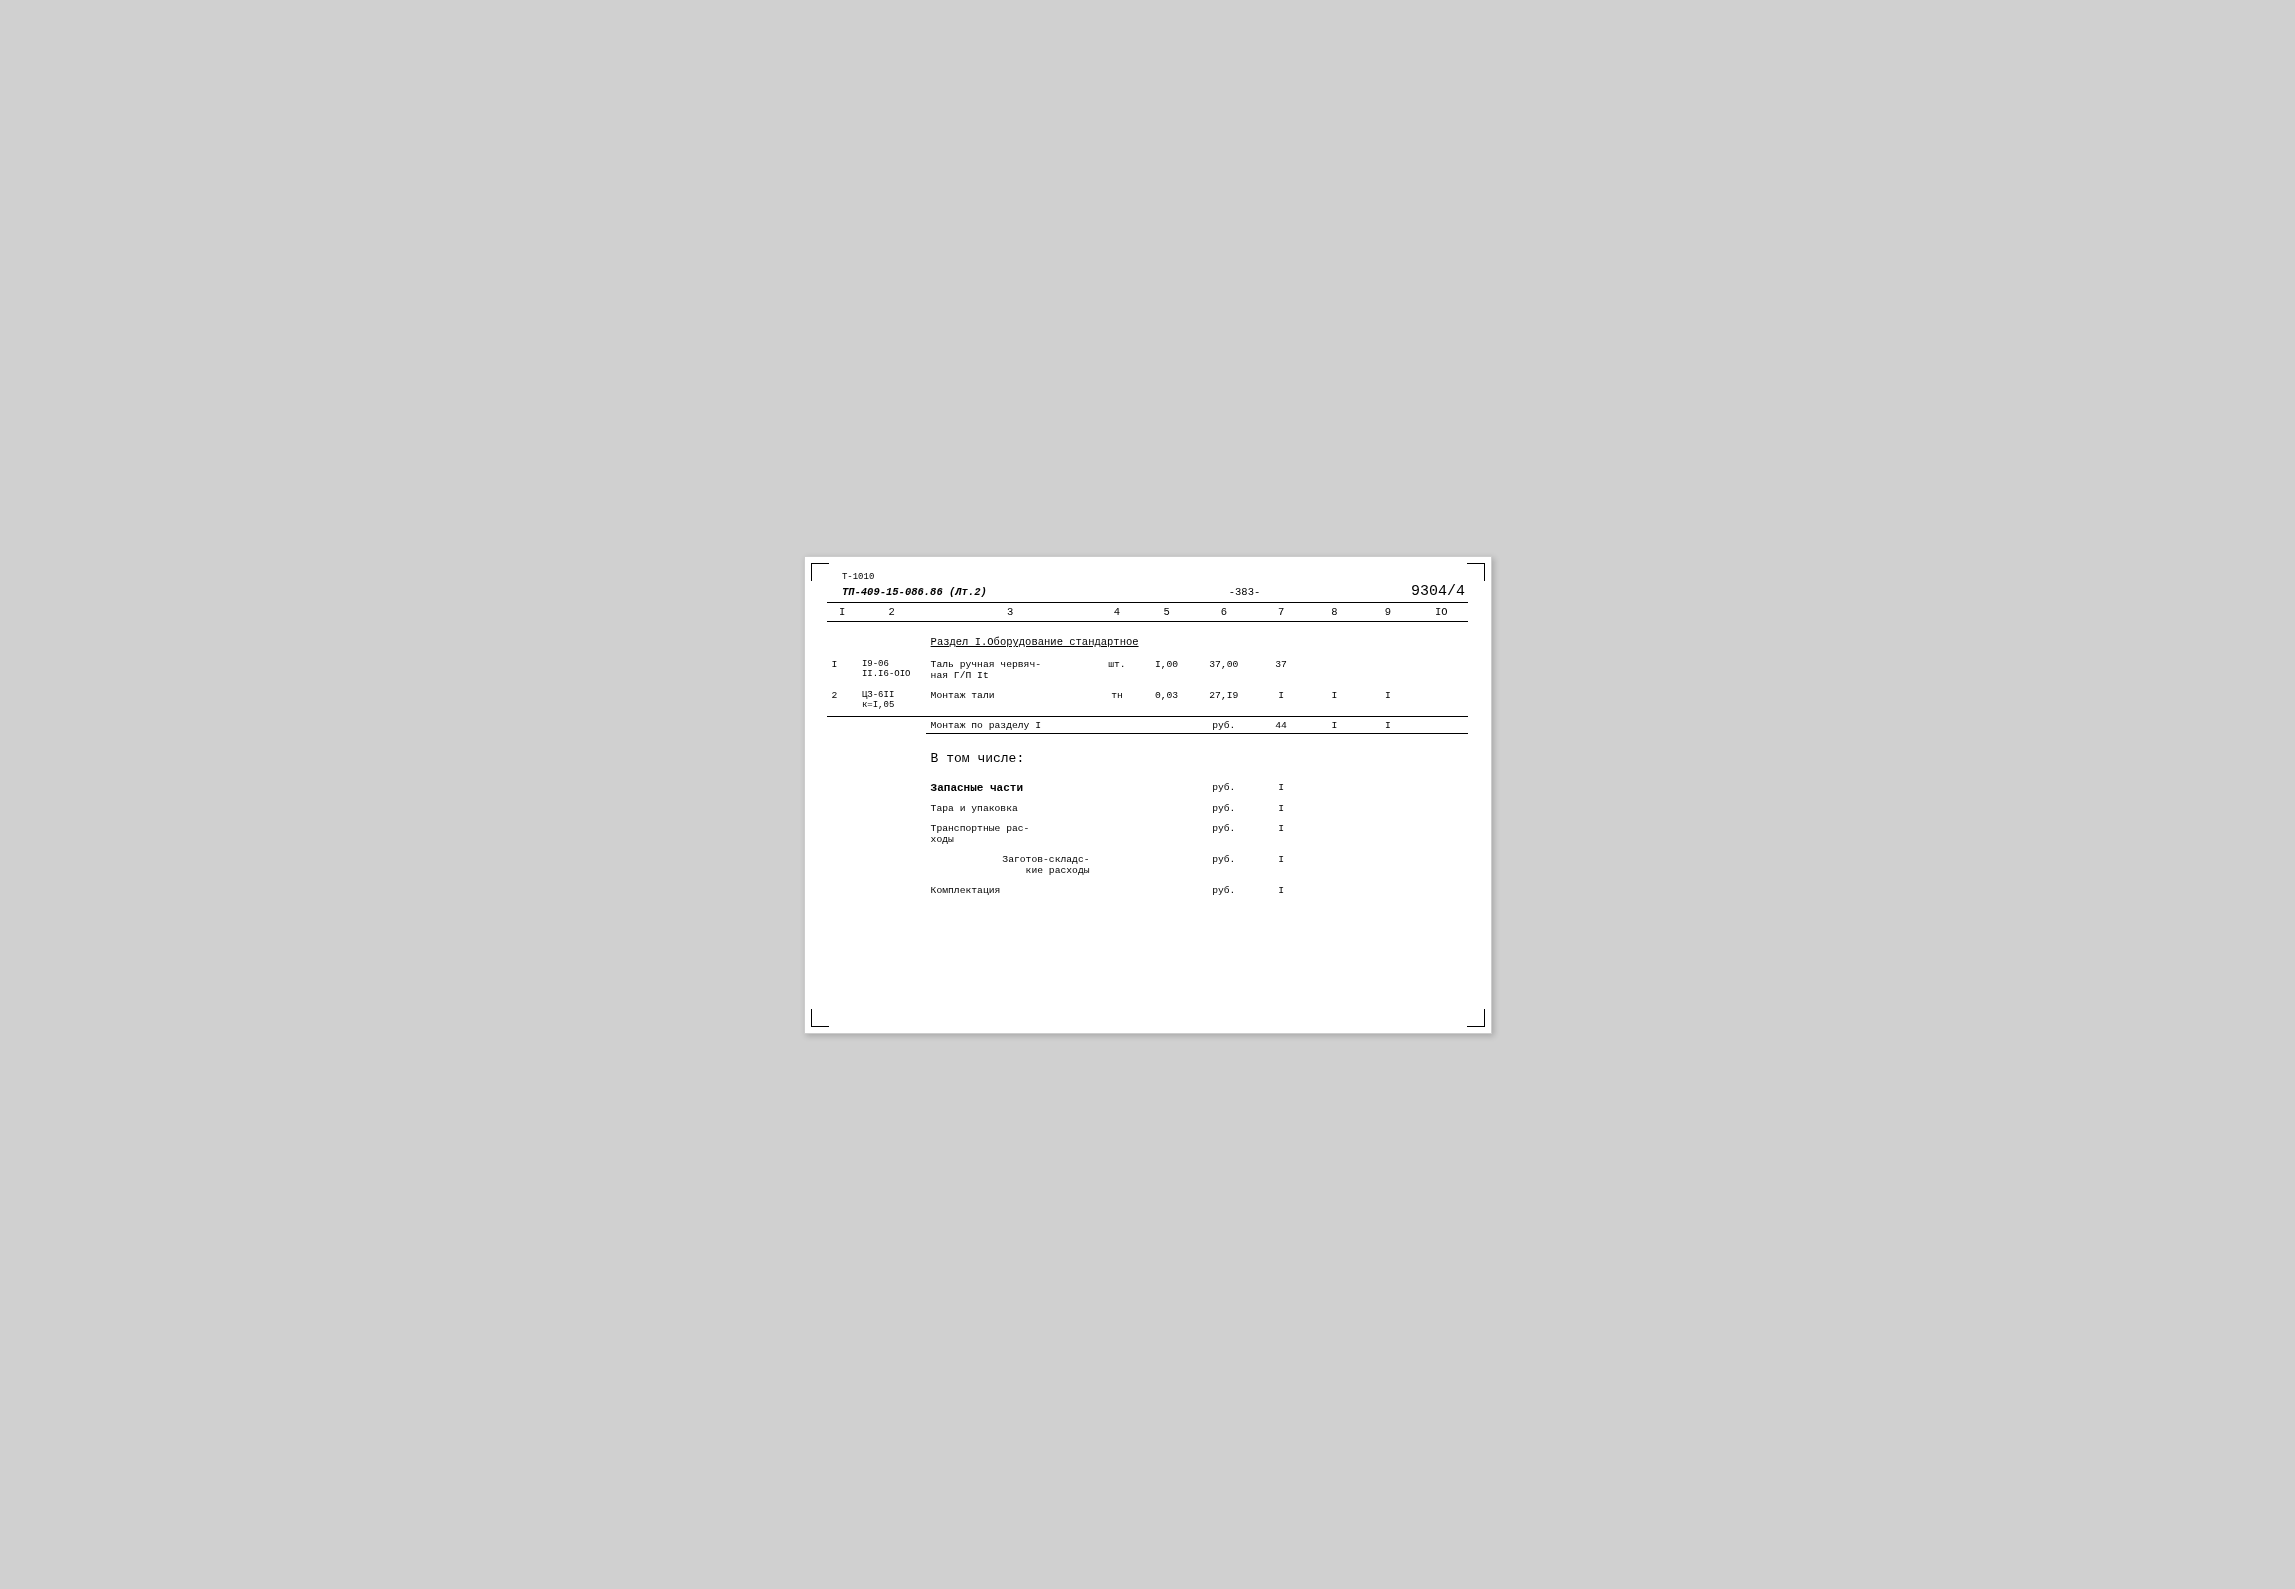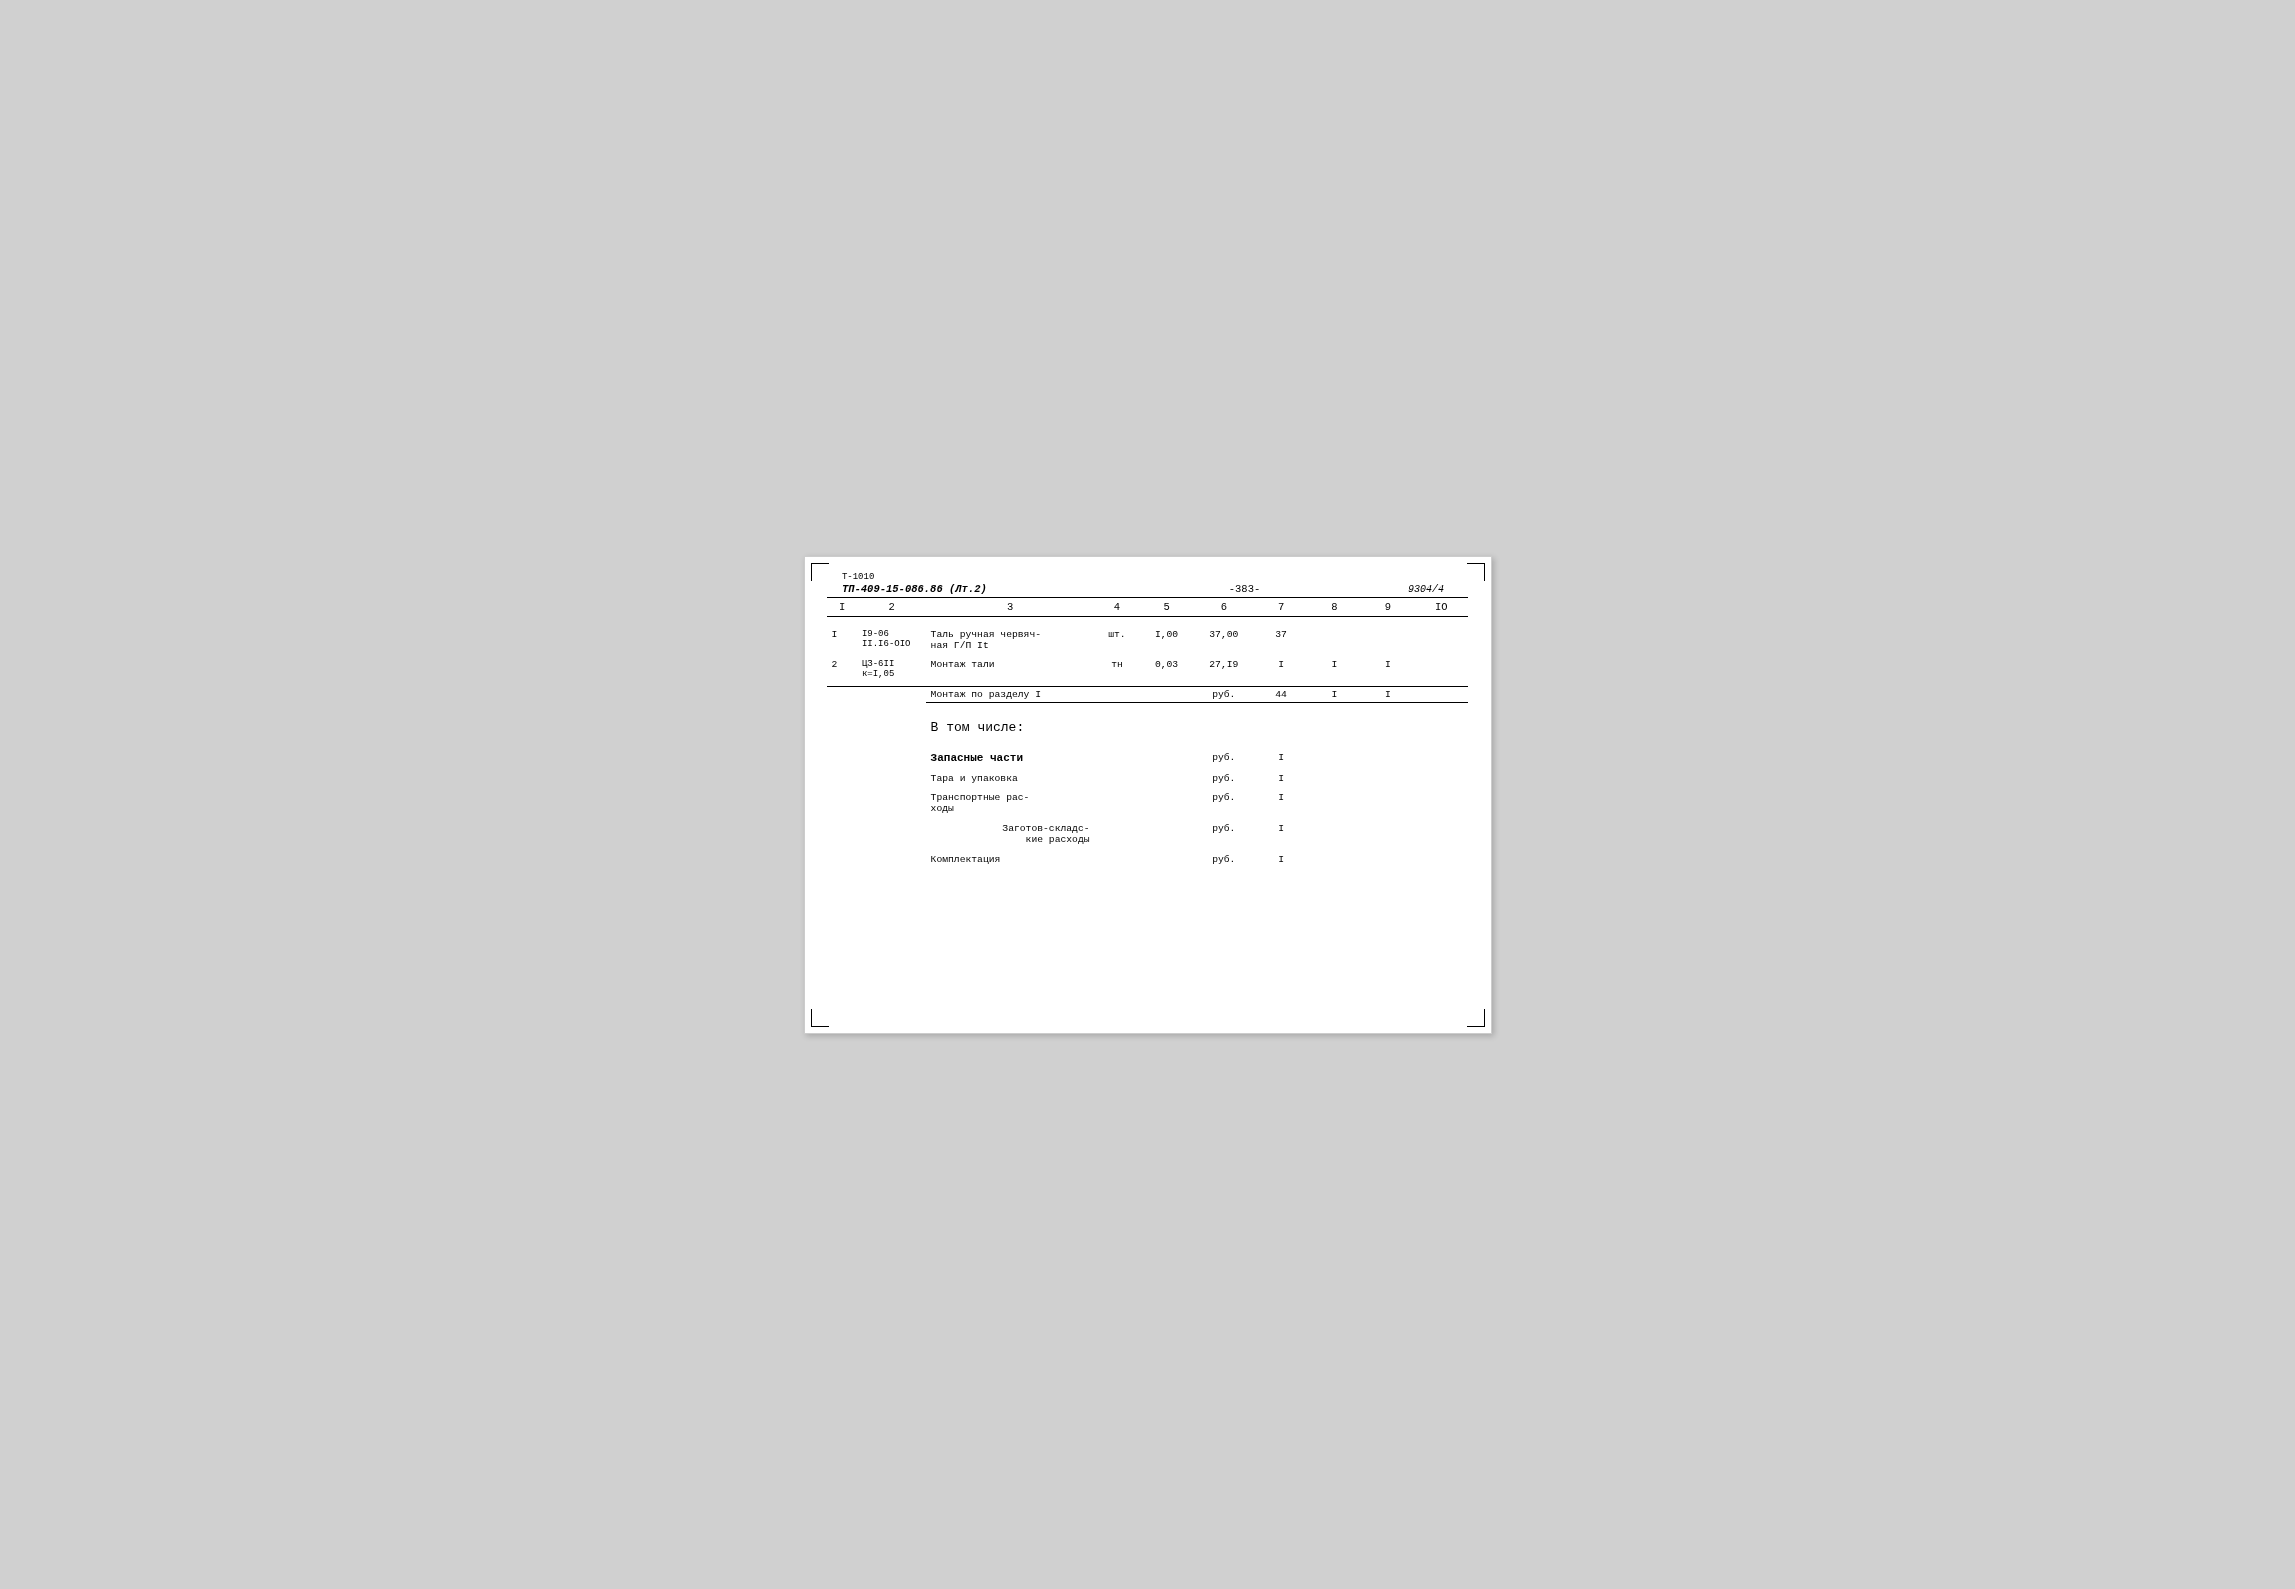--- a/index.html
+++ b/index.html
@@ -139,21 +139,21 @@
   <div class="corner-tl"></div>
   <div class="corner-tr"></div>
   <div class="corner-bl"></div>
   <div class="corner-br"></div>
 
   <div class="top-title" style="margin-left: 15px; margin-bottom: 1.5px; font-size:9px;">Т-1010</div>
 
   <div class="header-row" style="margin-bottom: 0; margin-left: 15px;">
     <div style="font-size:10.5px; font-style:italic; font-weight:bold; width: 239px;">ТП-409-15-086.86 (Лт.2)</div>
     <div style="font-size:10.5px; text-align:center; flex:1;">-383-</div>
-    <div style="font-size:10px; font-style:italic; width: 60px; text-align:left;">9304/4</div>
+    <div style="font-size:15px; width: 60px; text-align:center;">9304/4</div>
   </div>
 
   <table class="main-table">
     <colgroup>
       <col class="col-1">
       <col class="col-2">
       <col class="col-3">
       <col class="col-4">
       <col class="col-5">
       <col class="col-6">
@@ -175,20 +175,27 @@
         <th>9</th>
         <th>IO</th>
       </tr>
     </thead>
     <tbody>
 
       <tr class="spacer">
           <td colspan="10"></td>
         </tr>
 
+      <tr class="section-header">
+        <td></td>
+        <td></td>
+        <td colspan="8">
+          <span class="section-title">Раздел I.Оборудование стандартное</span>
+        </td>
+      </tr>
 
       <tr class="spacer-sm">
           <td colspan="10"></td>
         </tr>
 
       <tr>
         <td>I</td>
         <td style="font-size:9px;">I9-06<br>II.I6-OIO</td>
         <td>Таль ручная червяч-<br>ная Г/П It</td>
         <td class="center">шт.</td>

